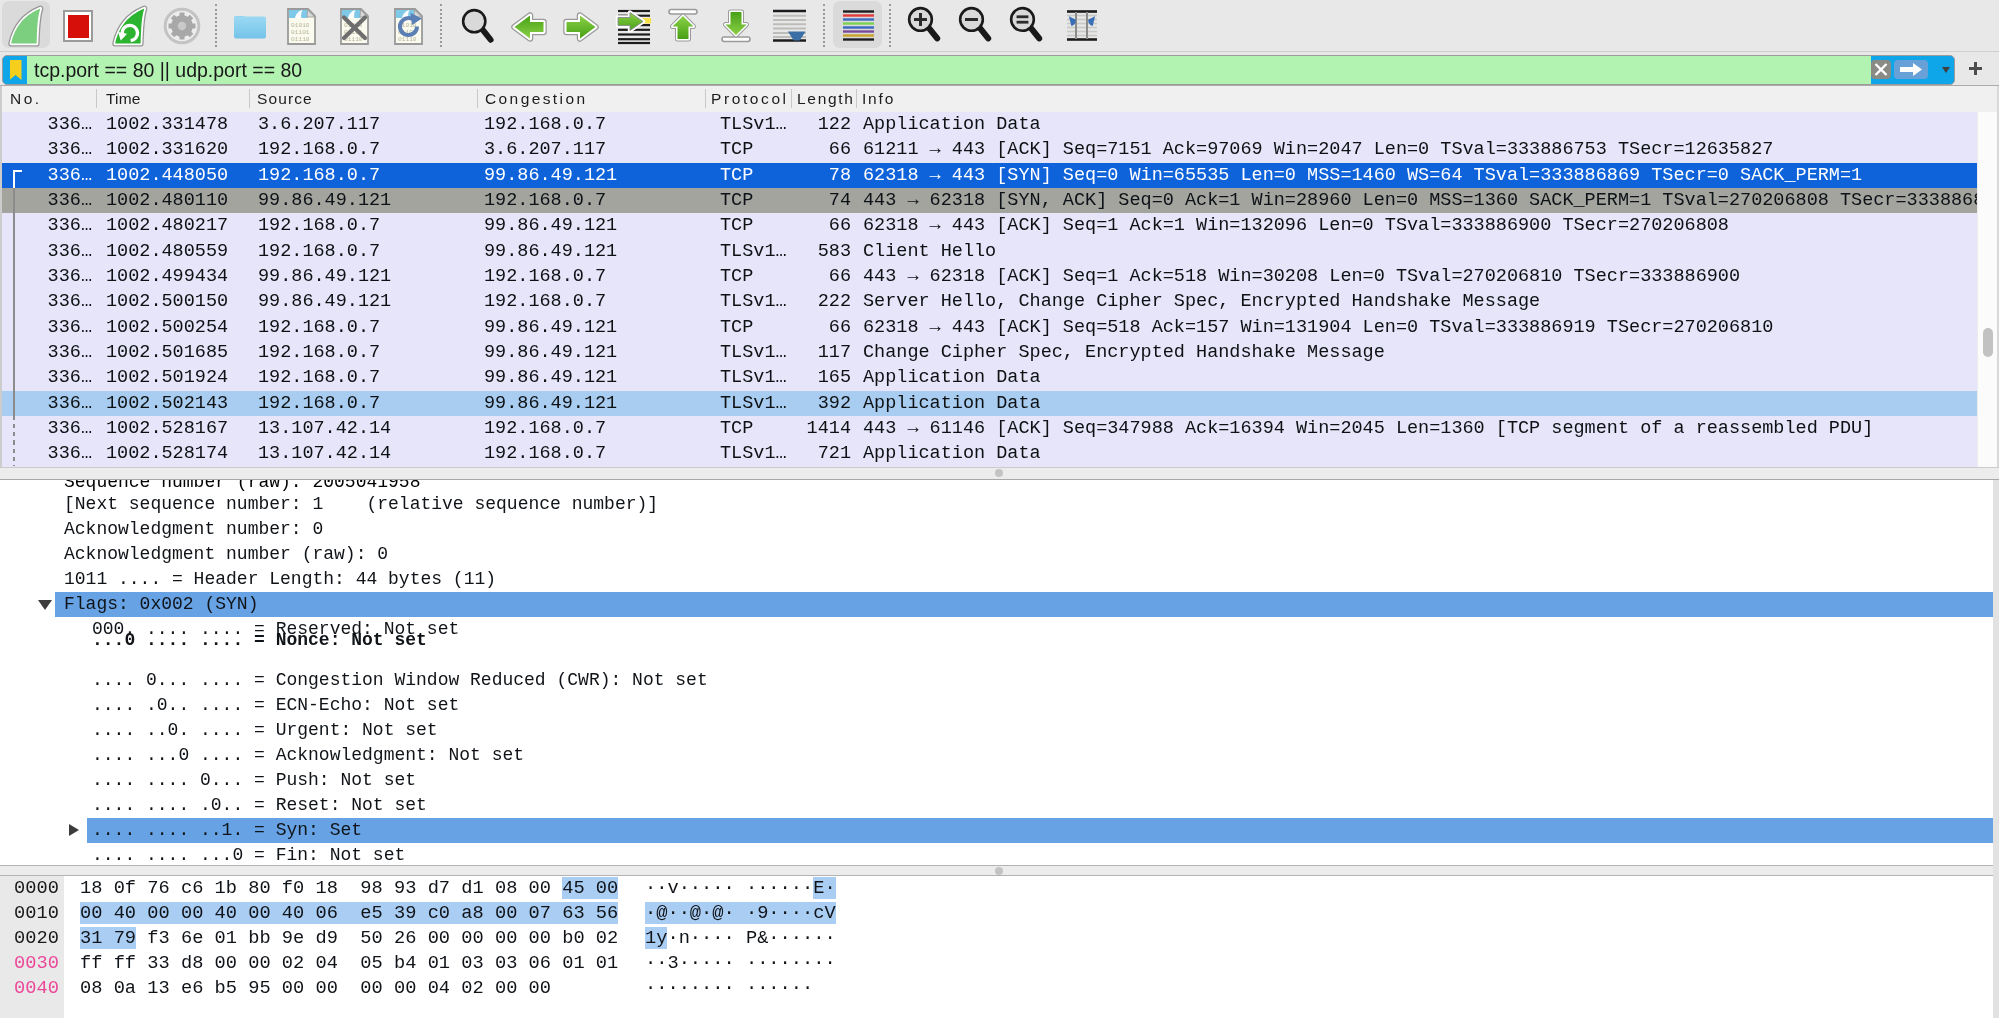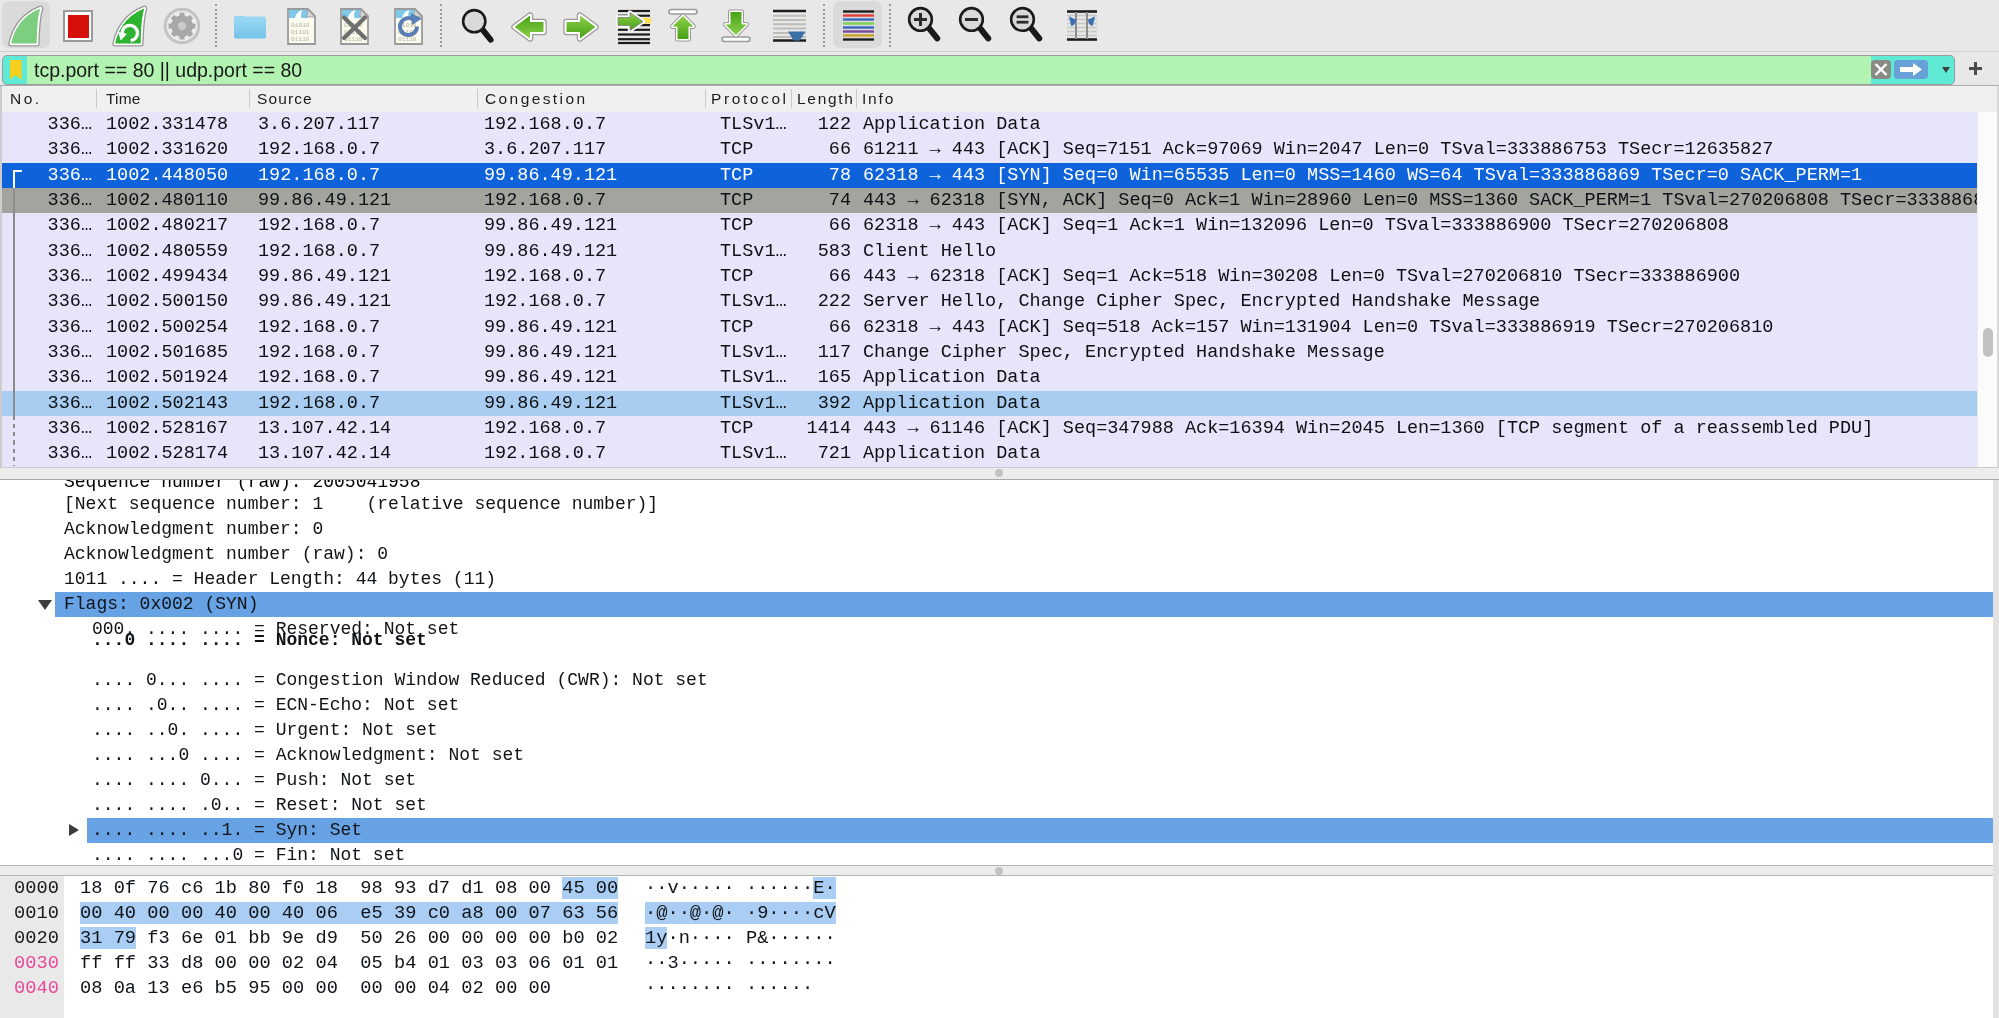--- a/index.html
+++ b/index.html
@@ -2,21 +2,21 @@
 <html><head><meta charset="utf-8">
 <style>
 html,body{margin:0;padding:0;}
 body{width:1999px;height:1018px;position:relative;overflow:hidden;
   font-family:"Liberation Sans",sans-serif;background:#e8e8e8;}
 .abs{position:absolute;}
 #toolbar{left:0;top:0;width:1999px;height:51px;background:#e8e8e8;border-bottom:1px solid #cfcfcf;}
 #filterbar{left:0;top:52px;width:1999px;height:33px;background:#e8e8e8;border-bottom:1px solid #ababab;}
 .sep{position:absolute;top:4px;width:0;height:43px;border-left:2px dotted #9a9a9a;}
 .pressed{position:absolute;top:1px;height:47px;background:#dadada;border-radius:7px;}
-#ffield{position:absolute;left:2px;top:2.5px;width:1951px;height:28px;background:#5eead4;
+#ffield{position:absolute;left:2px;top:2.5px;width:1951px;height:28px;background:#0ea5e9;
   border:1px solid #9b9b9b;border-radius:5px;overflow:hidden;text-align:center;}
 #fgreen{position:absolute;left:24px;top:0;width:1844px;height:28px;background:#b3f3b1;}
 #ftext{position:absolute;left:31px;top:0;height:28px;line-height:28px;font-size:19.5px;color:#191919;}
 #bookmark{position:absolute;left:6.5px;top:4px;width:12px;height:20.5px;background:#f6cf1c;
   clip-path:polygon(0 0,100% 0,100% 100%,50% 76%,0 100%);}
 #xbtn{position:absolute;left:1868px;top:4.5px;width:20px;height:19px;background:#8b8b85;border-radius:4px;}
 #applybtn{position:absolute;left:1891px;top:4.5px;width:34px;height:19px;background:#68a0d8;border-radius:4px;}
 #caret{position:absolute;left:1939px;top:11px;width:0;height:0;
   border-left:4.5px solid transparent;border-right:4.5px solid transparent;border-top:6px solid #3f3f3f;}
 #plusbtn{position:absolute;left:1969px;top:10px;width:13px;height:13px;}

